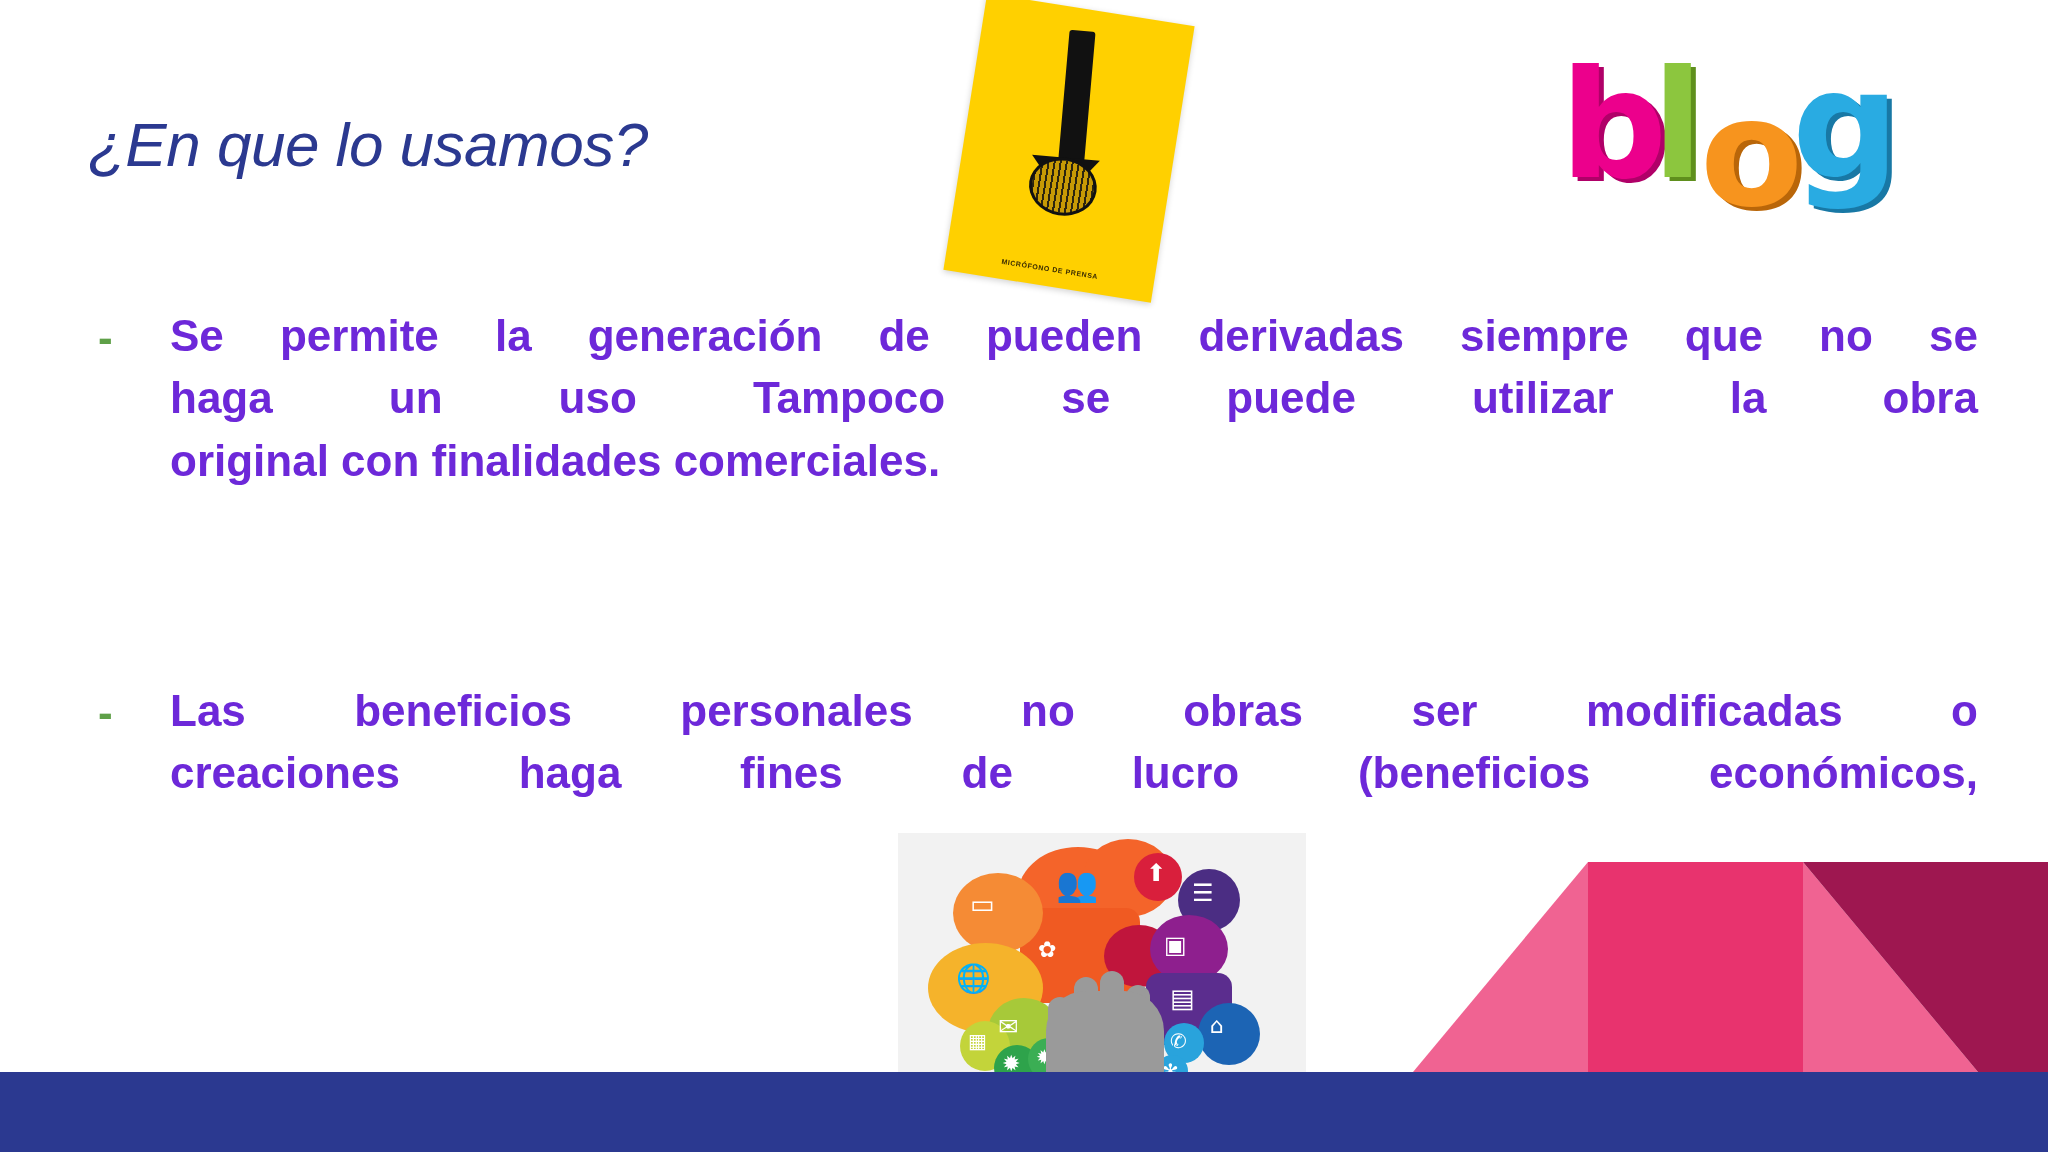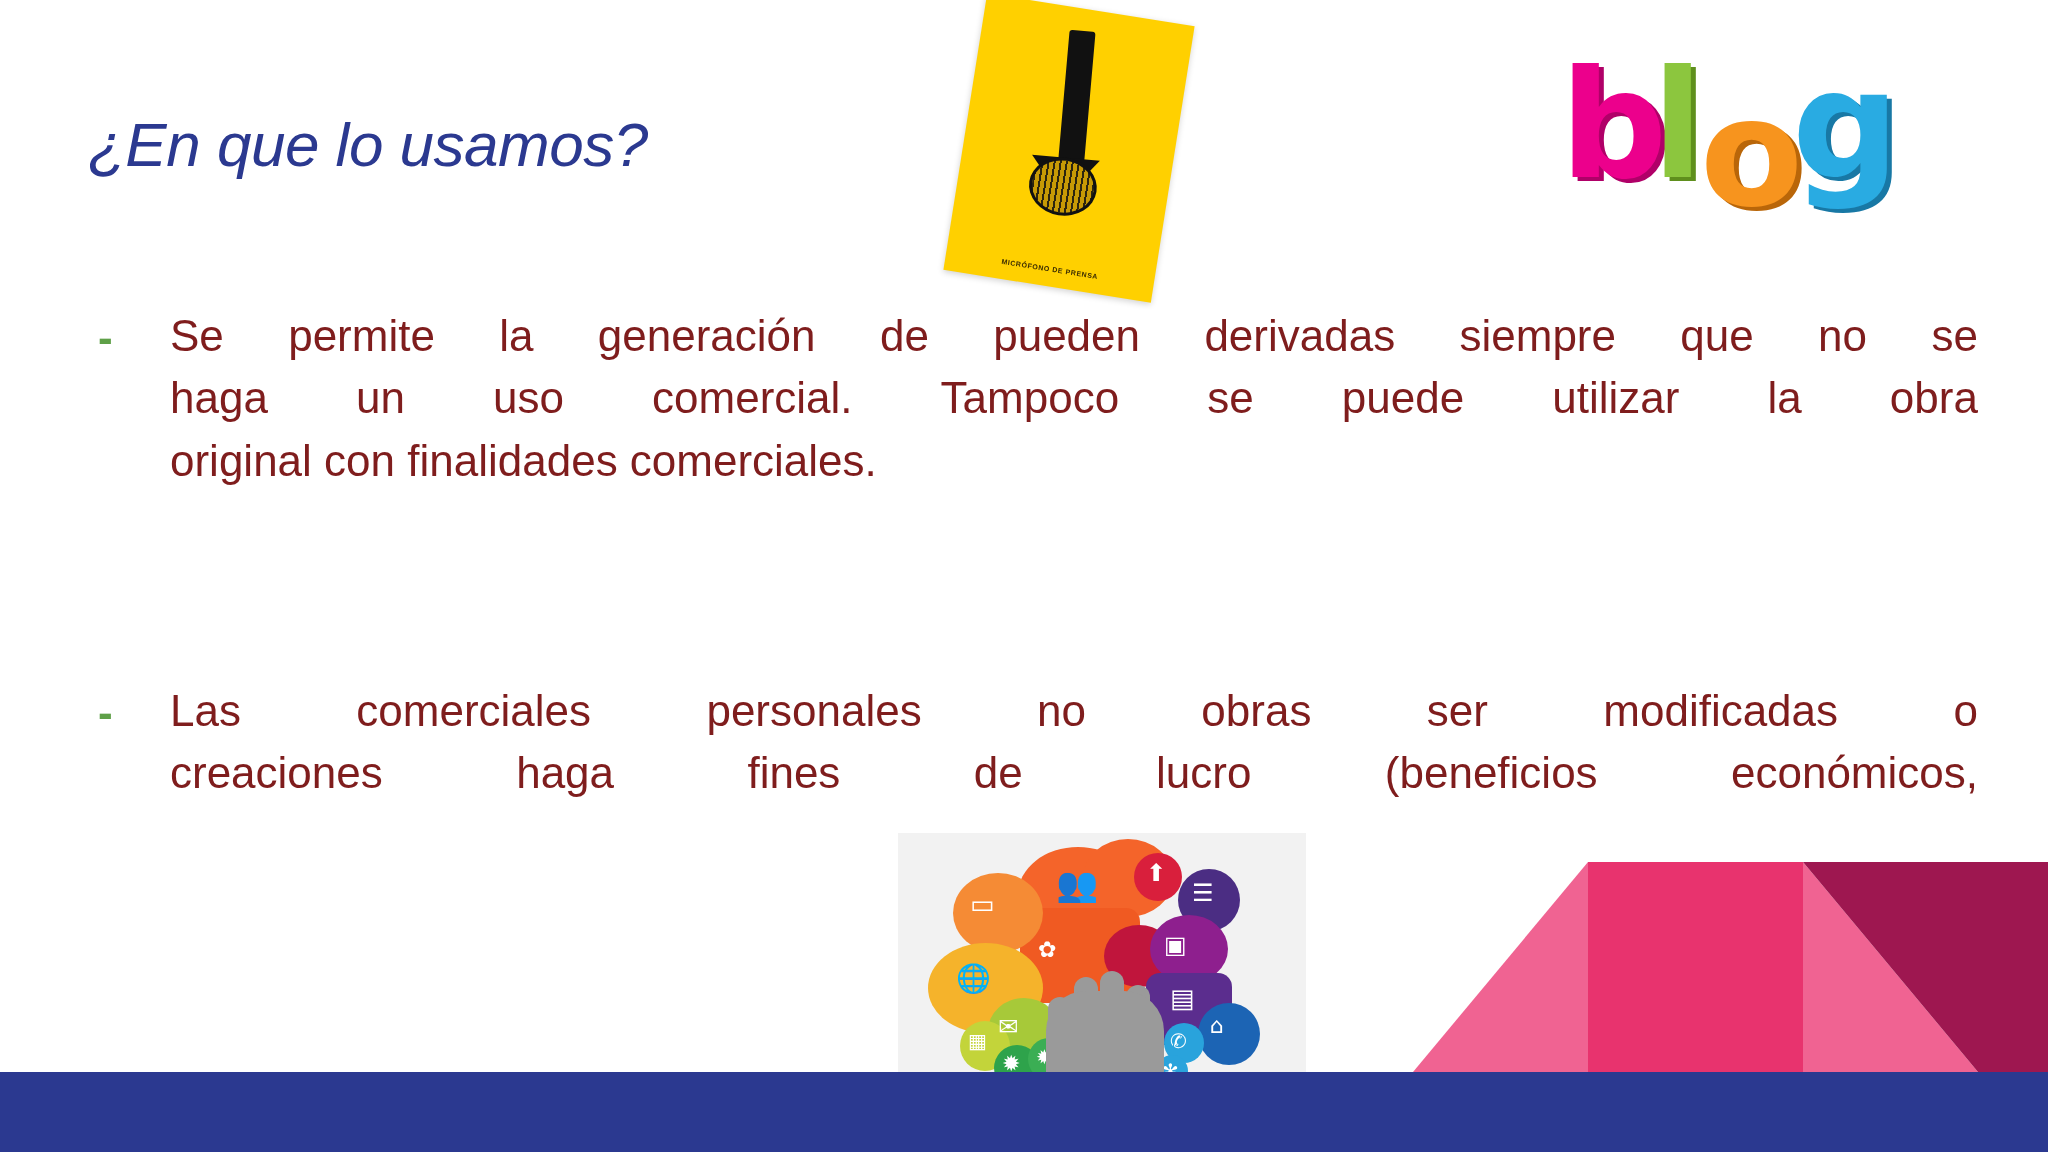--- a/index.html
+++ b/index.html
@@ -51,22 +51,22 @@
     font-size: 44px;
     font-weight: bold;
     color: #5FA048;
     line-height: 1.42;
     padding-top: 2px;
   }
 
   .bullet-text {
     flex: 1 1 auto;
     font-size: 44px;
-    font-weight: normal;
-    color: #7f1d1d;
+    font-weight: bold;
+    color: #6d28d9;
     line-height: 1.42;
     text-align: justify;
     text-justify: inter-word;
   }
   .bullet-text > span { display: block; }
   .bullet-text .justified-line {
     display: flex;
     justify-content: space-between;
     white-space: nowrap;
   }
@@ -252,38 +252,37 @@
           <span>derivadas</span>
           <span>siempre</span>
           <span>que</span>
           <span>no</span>
           <span>se</span>
       </span>
       <span class="justified-line">
         <span>haga</span>
           <span>un</span>
           <span>uso</span>
-          <span>comercial.</span>
           <span>Tampoco</span>
           <span>se</span>
           <span>puede</span>
           <span>utilizar</span>
           <span>la</span>
           <span>obra</span>
       </span>
       <span class="last-line">original con finalidades comerciales.</span>
     </div>
   </div>
 
   <div class="bullet-block" id="bullet-2">
     <div class="bullet-dash">-</div>
     <div class="bullet-text">
       <span class="justified-line">
         <span>Las</span>
-          <span>comerciales</span>
+          <span>beneficios</span>
           <span>personales</span>
           <span>no</span>
           <span>obras</span>
           <span>ser</span>
           <span>modificadas</span>
           <span>o</span>
       </span>
       <span class="justified-line">
         <span>creaciones</span>
           <span>haga</span>

